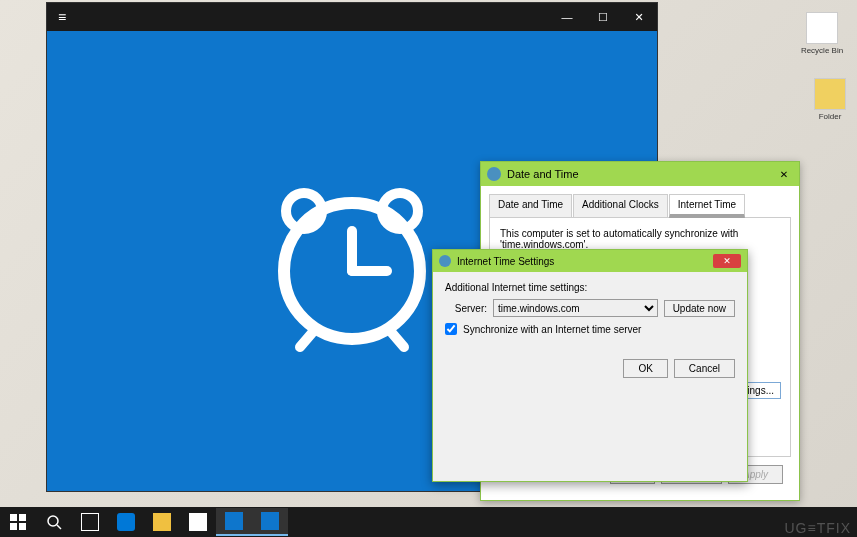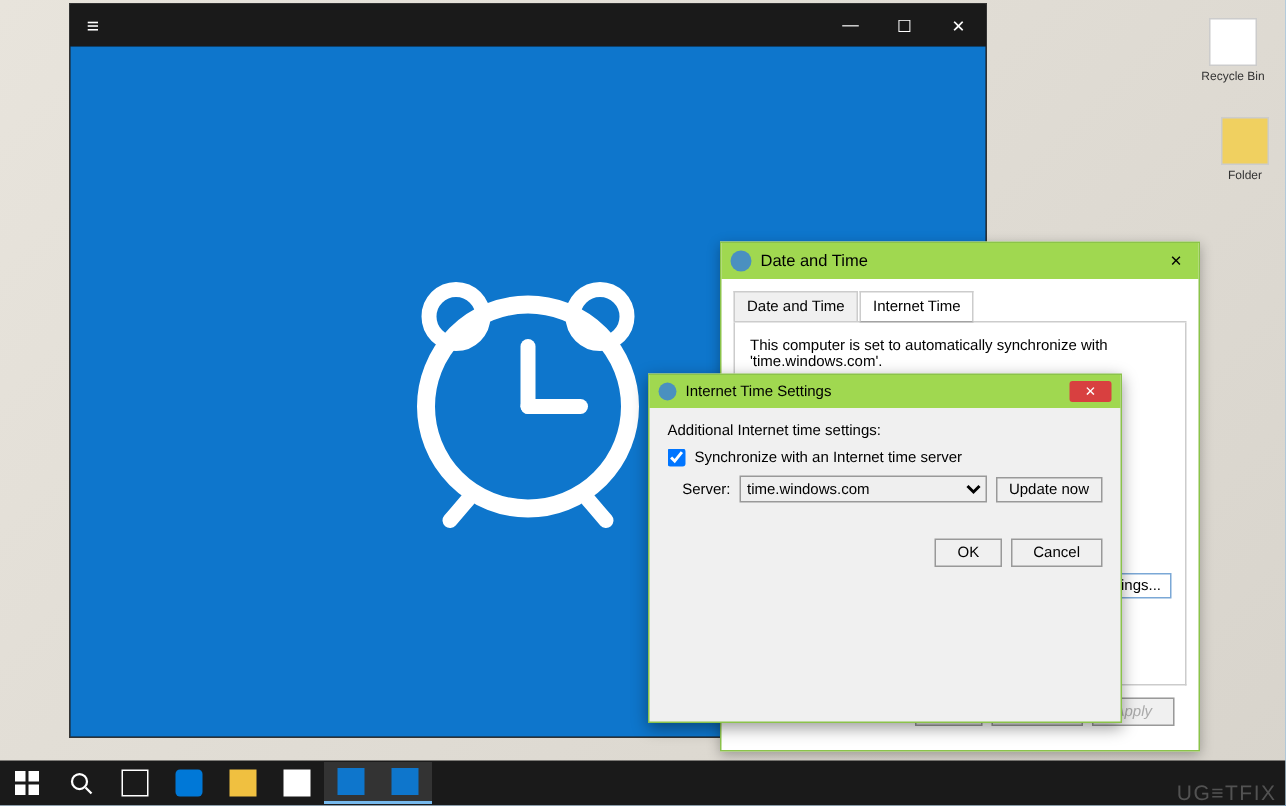--- a/index.html
+++ b/index.html
@@ -19,21 +19,21 @@
 .clock-icon { width: 200px; height: 200px; }
 
 
 .dt-window { position: absolute; top: 161px; left: 480px; width: 320px; height: 340px; background: #fff; border: 1px solid #8bc34a; box-shadow: 0 2px 8px rgba(0,0,0,0.3); }
 .dt-titlebar { height: 24px; background: #a0d850; display: flex; align-items: center; padding: 0 6px; font-size: 11px; }
 .dt-titlebar .icon { width: 14px; height: 14px; background: #4a90c0; border-radius: 50%; margin-right: 6px; }
 .dt-close { margin-left: auto; width: 18px; height: 16px; display: flex; align-items: center; justify-content: center; font-size: 10px; cursor: pointer; }
 .dt-content { padding: 8px; height: calc(100% - 24px); display: flex; flex-direction: column; }
 .tabs { display: flex; border-bottom: 1px solid #ccc; font-size: 10px; }
 .tab { padding: 4px 8px; border: 1px solid #ccc; border-bottom: none; background: #f0f0f0; margin-right: 1px; cursor: pointer; }
-.tab.active { background: #fff; border-bottom: 1px solid #a3a3a3; margin-bottom: -1px; }
+.tab.active { background: #fff; border-bottom: 4px solid #a3a3a3; margin-bottom: -1px; }
 .tab-body { padding: 10px; font-size: 10px; flex: 1; border: 1px solid #ccc; border-top: none; }
 .change-settings { position: absolute; right: 18px; top: 220px; font-size: 10px; padding: 2px 6px; border: 1px solid #7ba8d6; background: #fff; cursor: pointer; }
 .dialog-buttons { display: flex; justify-content: flex-end; gap: 6px; padding: 8px; }
 .dlg-btn { font-size: 10px; padding: 3px 14px; border: 1px solid #999; background: #f0f0f0; cursor: pointer; }
 .dlg-btn.disabled { color: #aaa; cursor: default; font-style: italic; }
 
 
 .its-window { position: absolute; top: 249px; left: 432px; width: 316px; height: 233px; background: #f0f0f0; border: 1px solid #8bc34a; box-shadow: 0 3px 10px rgba(0,0,0,0.4); }
 .its-titlebar { height: 22px; background: #a0d850; display: flex; align-items: center; padding: 0 6px; font-size: 10px; }
 .its-titlebar .icon { width: 12px; height: 12px; background: #4a90c0; border-radius: 50%; margin-right: 6px; }
@@ -92,20 +92,21 @@
 
 <div class="dt-window">
   <div class="dt-titlebar">
     <div class="icon"></div>
     <span>Date and Time</span>
     <div class="dt-close">✕</div>
   </div>
   <div class="dt-content">
     <div class="tabs">
       <div class="tab">Date and Time</div>
+      <div class="tab">Additional Clocks</div>
       <div class="tab active">Internet Time</div>
     </div>
     <div class="tab-body">
       <div>This computer is set to automatically synchronize with 'time.windows.com'.</div>
     </div>
     <button class="change-settings">settings...</button>
     <div class="dialog-buttons">
       <button class="dlg-btn">OK</button>
       <button class="dlg-btn">Cancel</button>
       <button class="dlg-btn disabled">Apply</button>
@@ -117,29 +118,29 @@
   <div class="its-titlebar">
     <div class="icon"></div>
     <span>Internet Time Settings</span>
     <div class="its-close-group">
       <div class="its-x">✕</div>
     </div>
   </div>
   <div class="its-content">
     <div>Additional Internet time settings:</div>
     <div class="its-row">
-      <input type="checkbox" checked="" style="">
-      <span>Synchronize with an Internet time server</span>
-    </div>
-    <div class="its-row">
       <label class="srv">Server:</label>
       <select>
         <option>time.windows.com</option>
       </select>
       <button class="upd-btn">Update now</button>
+    </div>
+    <div class="its-row">
+      <input type="checkbox" checked="" style="">
+      <span>Synchronize with an Internet time server</span>
     </div>
   </div>
   <div class="its-buttons">
     <button class="dlg-btn">OK</button>
     <button class="dlg-btn">Cancel</button>
   </div>
 </div>
 
 <div class="taskbar">
   <div class="tb-item">

